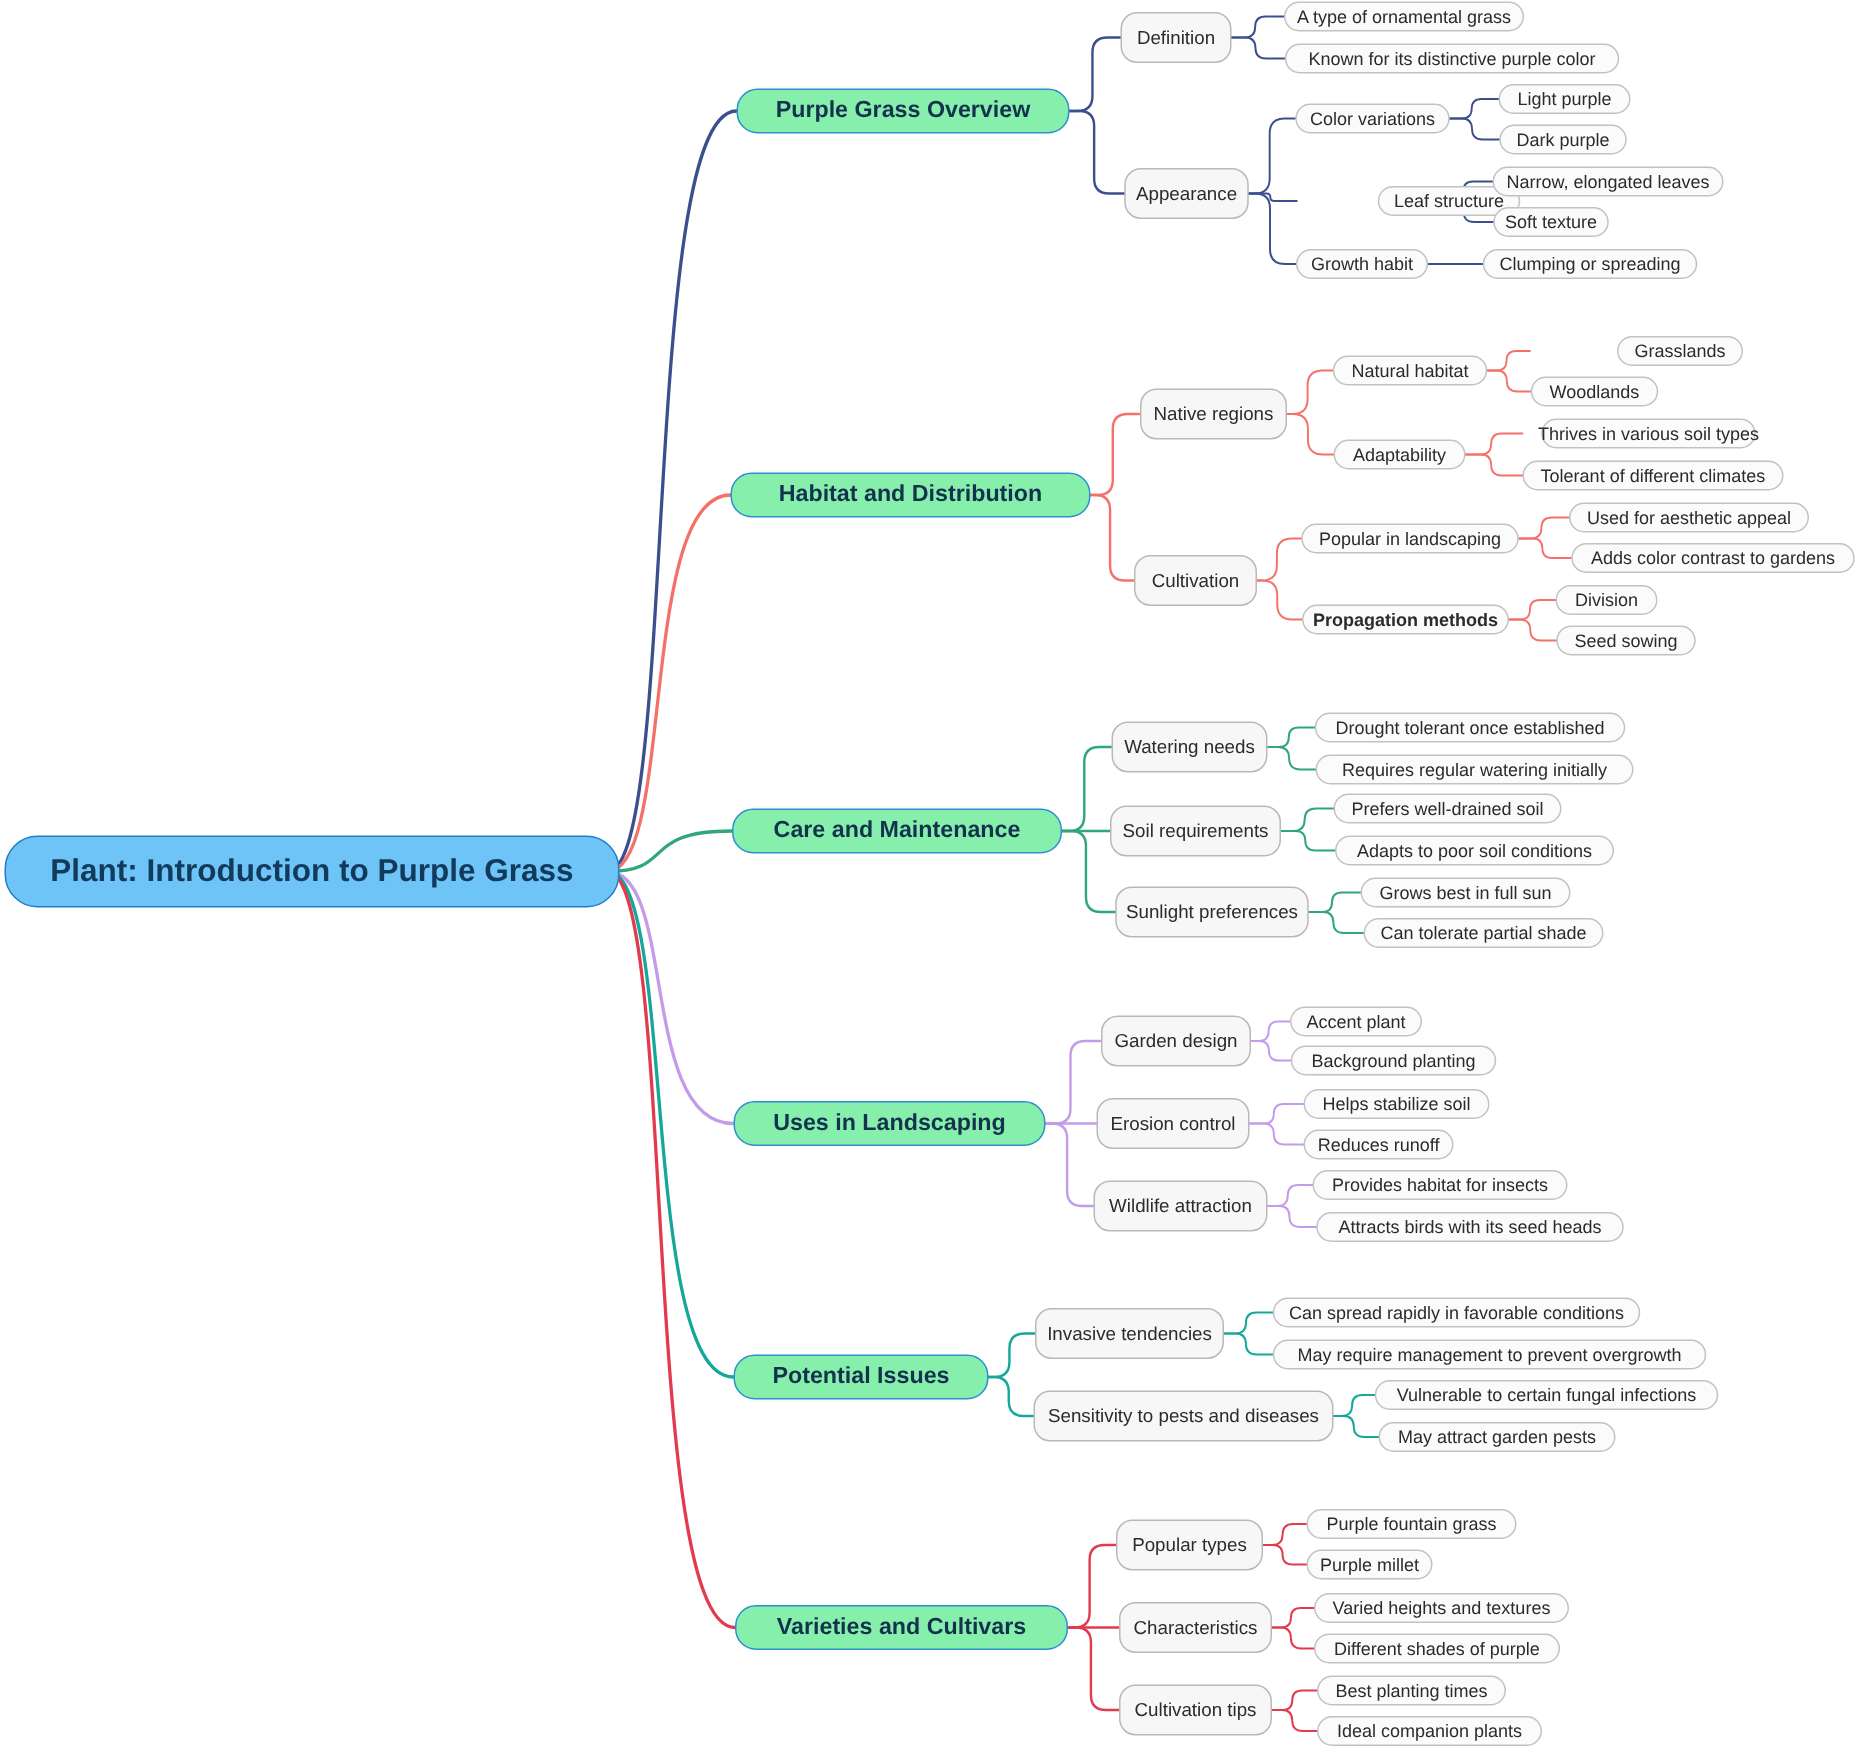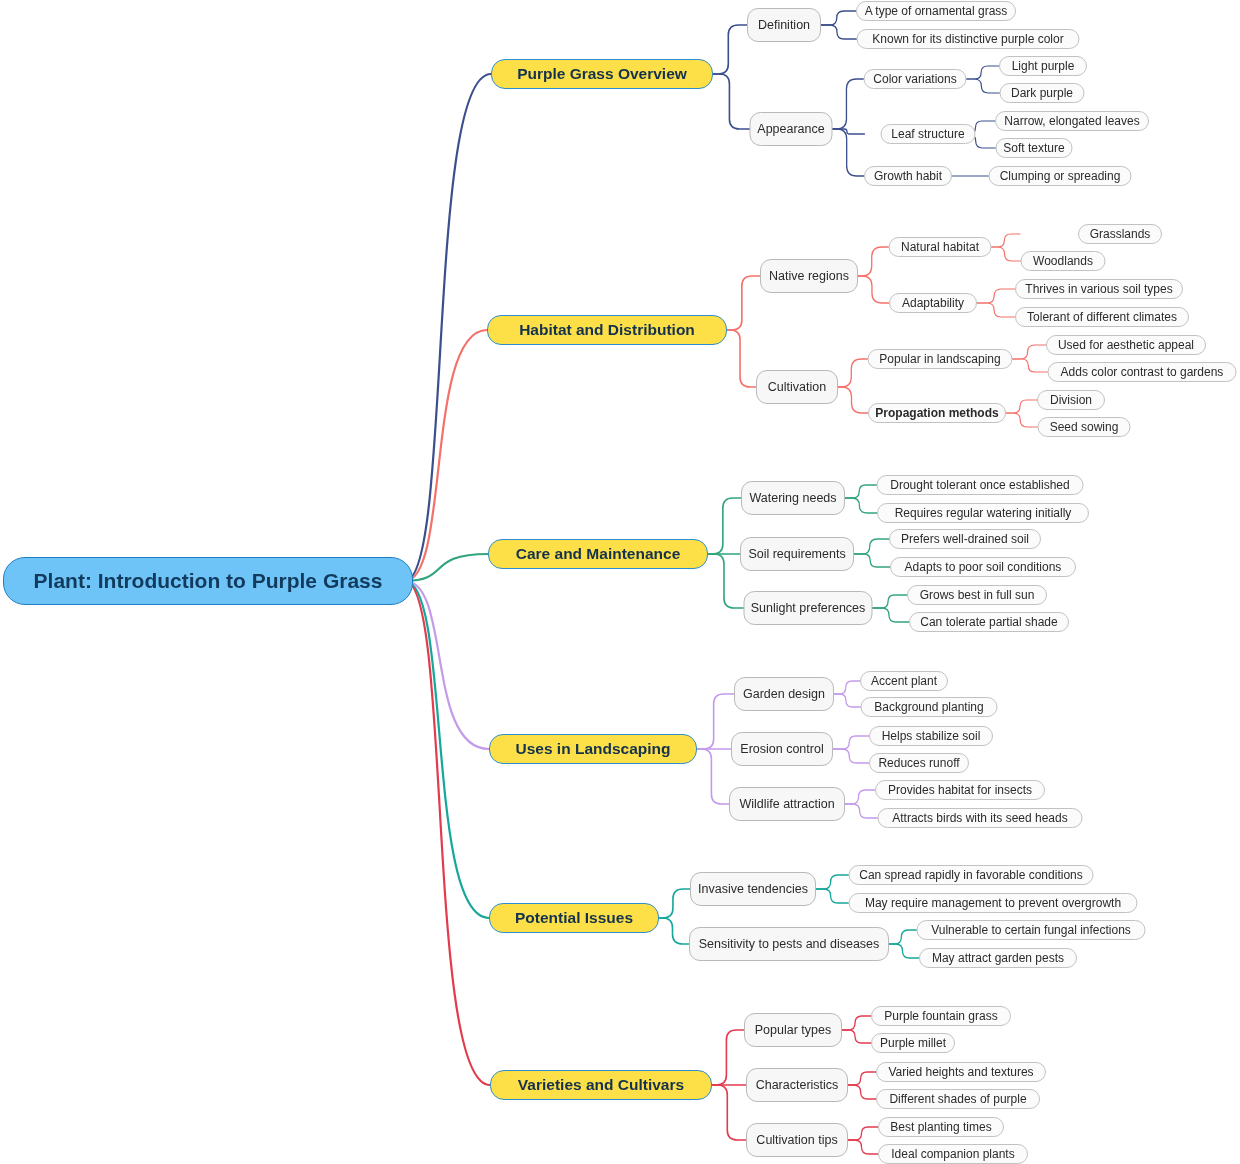--- a/index.html
+++ b/index.html
@@ -38,21 +38,21 @@
     border: 1.5px solid #1f7fc4;
     border-radius: 22px;
     color: #123a5c;
     font-size: 21px;
     font-weight: bold;
     padding: 0 18px;
     height: 48px;
   }
   
   .node.lvl1 {
-    background: #fde047;
+    background: #86efac;
     border: 1.4px solid #2d8fd0;
     border-radius: 14px;
     color: #14324d;
     font-size: 15.5px;
     font-weight: bold;
     padding: 0 14px;
     height: 30px;
   }
   
   .node.lvl2 {
@@ -164,21 +164,21 @@
       </div>
       <div class="node lvl3" style="left: 915px; top: 79px; width: 103px; height: 20px;">
         <span>Color variations</span>
       </div>
       <div class="node lvl3" style="left: 1043px; top: 66px; width: 88px; height: 20px;">
         <span>Light purple</span>
       </div>
       <div class="node lvl3" style="left: 1042px; top: 93px; width: 85px; height: 20px;">
         <span>Dark purple</span>
       </div>
-      <div class="node lvl3" style="left: 928px; top: 134px; width: 95px; height: 20px;">
+      <div class="node lvl3" style="left: 966px; top: 134px; width: 95px; height: 20px;">
         <span>Leaf structure</span>
       </div>
       <div class="node lvl3" style="left: 1072px; top: 121px; width: 154px; height: 20px;">
         <span>Narrow, elongated leaves</span>
       </div>
       <div class="node lvl3" style="left: 1034px; top: 148px; width: 77px; height: 20px;">
         <span>Soft texture</span>
       </div>
       <div class="node lvl3" style="left: 908px; top: 176px; width: 88px; height: 20px;">
         <span>Growth habit</span>
@@ -197,21 +197,21 @@
       </div>
       <div class="node lvl3" style="left: 1120px; top: 234px; width: 84px; height: 20px;">
         <span>Grasslands</span>
       </div>
       <div class="node lvl3" style="left: 1063px; top: 261px; width: 85px; height: 20px;">
         <span>Woodlands</span>
       </div>
       <div class="node lvl3" style="left: 933px; top: 303px; width: 88px; height: 20px;">
         <span>Adaptability</span>
       </div>
-      <div class="node lvl3" style="left: 1099px; top: 289px; width: 168px; height: 20px;">
+      <div class="node lvl3" style="left: 1099px; top: 289px; width: 143px; height: 20px;">
         <span>Thrives in various soil types</span>
       </div>
       <div class="node lvl3" style="left: 1102px; top: 317px; width: 174px; height: 20px;">
         <span>Tolerant of different climates</span>
       </div>
       <div class="node lvl2" style="left: 797px; top: 387px; width: 82px; height: 21px;">
         <span>Cultivation</span>
       </div>
       <div class="node lvl3" style="left: 940px; top: 359px; width: 145px; height: 20px;">
         <span>Popular in landscaping</span>

